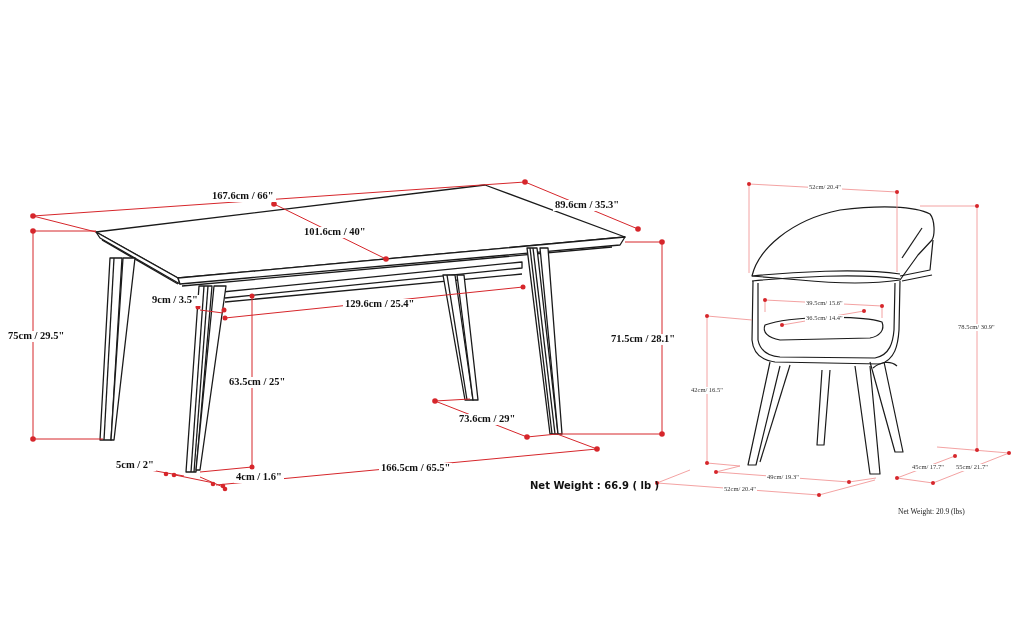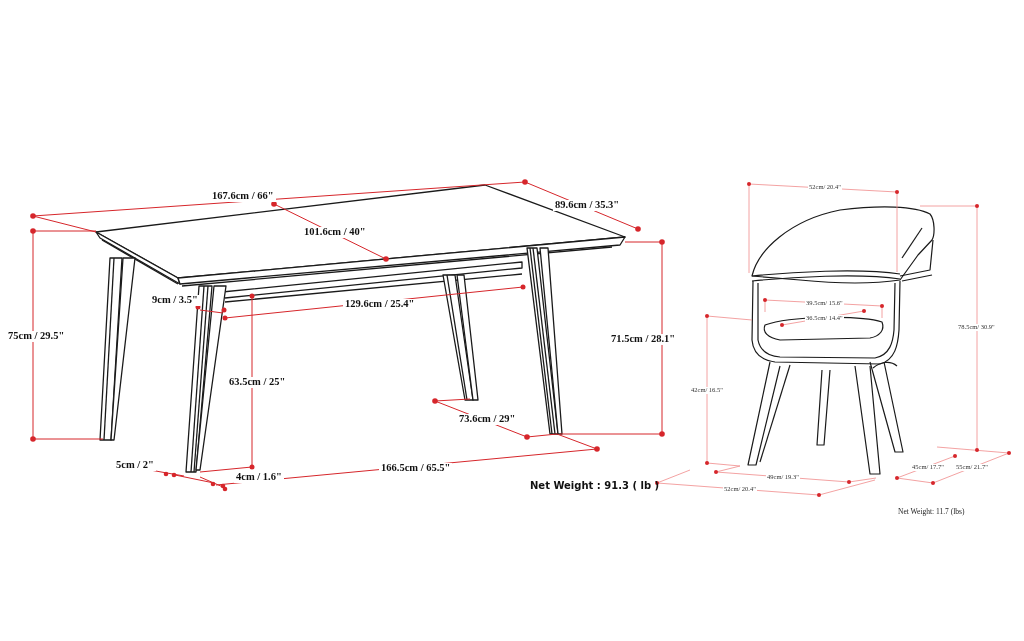--- a/index.html
+++ b/index.html
@@ -171,26 +171,26 @@
   <span class="lbl tbl" style="left:302px;top:227px;">101.6cm / 40"</span>
   <span class="lbl tbl" style="left:150px;top:295px;">9cm / 3.5"</span>
   <span class="lbl tbl" style="left:343px;top:299px;">129.6cm / 25.4"</span>
   <span class="lbl tbl" style="left:6px;top:331px;">75cm / 29.5"</span>
   <span class="lbl tbl" style="left:609px;top:334px;">71.5cm / 28.1"</span>
   <span class="lbl tbl" style="left:227px;top:377px;">63.5cm / 25"</span>
   <span class="lbl tbl" style="left:457px;top:414px;">73.6cm / 29"</span>
   <span class="lbl tbl" style="left:114px;top:460px;">5cm / 2"</span>
   <span class="lbl tbl" style="left:234px;top:472px;">4cm / 1.6"</span>
   <span class="lbl tbl" style="left:379px;top:463px;">166.5cm / 65.5"</span>
-  <span class="wt-table" style="left:530px;top:480px;">Net Weight : 91.3 ( lb )</span>
+  <span class="wt-table" style="left:530px;top:480px;">Net Weight : 66.9 ( lb )</span>
 
   <span class="lbl chr" style="left:808px;top:184px;">52cm/ 20.4"</span>
   <span class="lbl chr" style="left:957px;top:324px;">78.5cm/ 30.9"</span>
   <span class="lbl chr" style="left:805px;top:300px;">39.5cm/ 15.6"</span>
   <span class="lbl chr" style="left:805px;top:315px;">36.5cm/ 14.4"</span>
   <span class="lbl chr" style="left:690px;top:387px;">42cm/ 16.5"</span>
   <span class="lbl chr" style="left:766px;top:474px;">49cm/ 19.3"</span>
   <span class="lbl chr" style="left:723px;top:486px;">52cm/ 20.4"</span>
   <span class="lbl chr" style="left:911px;top:464px;">45cm/ 17.7"</span>
   <span class="lbl chr" style="left:955px;top:464px;">55cm/ 21.7"</span>
-  <span class="wt-chair" style="left:898px;top:507px;">Net Weight: 11.7 (lbs)</span>
+  <span class="wt-chair" style="left:898px;top:507px;">Net Weight: 20.9 (lbs)</span>
 
 </div>
 
 </body></html>

